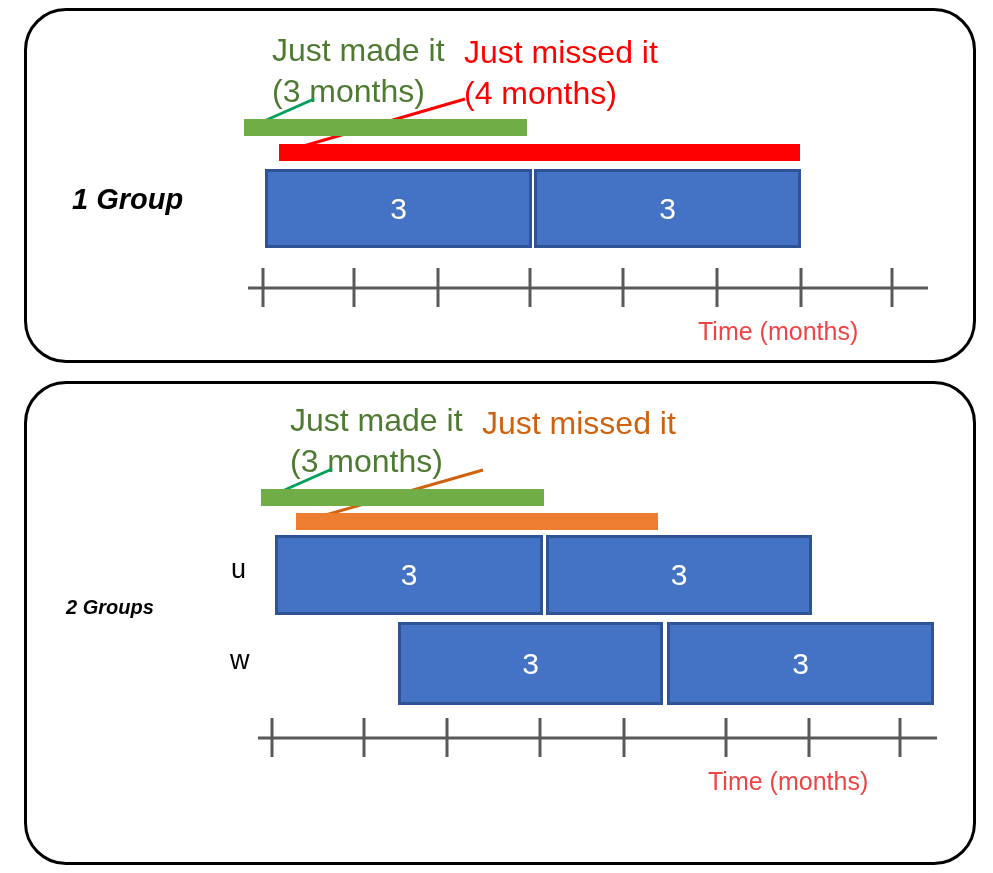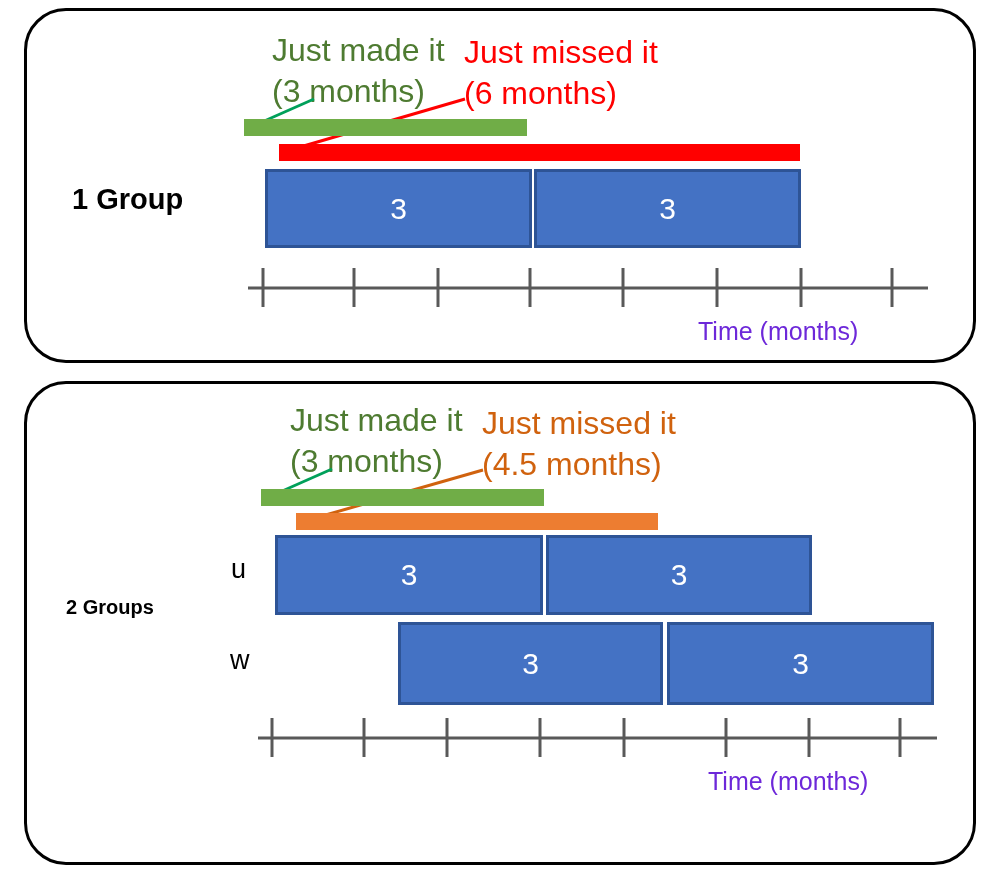--- a/index.html
+++ b/index.html
@@ -28,20 +28,21 @@
   }
   #panel-1 { left: 24px;  top: 8px;   width: 952px; height: 355px; }
   #panel-2 { left: 24px;  top: 381px; width: 952px; height: 484px; }
 
   
   .group-label {
     position: absolute;
     font-weight: bold;
     color: #000000;
     white-space: nowrap;
+    font-style: italic;
   }
   #group-label-1 { left: 72px;  top: 183px; font-size: 29px; }
   #group-label-2 { left: 66px;  top: 596px; font-size: 20px; }
 
   
   .callout {
     position: absolute;
     line-height: 1.28;
     white-space: nowrap;
     font-size: 32px;
@@ -84,21 +85,21 @@
   .row-label {
     position: absolute;
     font-size: 27px;
     color: #000000;
   }
 
   
   .axis-caption {
     position: absolute;
     font-size: 25px;
-    color: #6d28d9;
+    color: #ef4444;
     white-space: nowrap;
   }
   #axis-caption-1 { left: 698px; top: 317px; }
   #axis-caption-2 { left: 708px; top: 767px; }
 </style>
 </head>
 <body>
 
 <div id="canvas">
 
@@ -106,21 +107,21 @@
 
   <div class="group-label" id="group-label-1">1 Group</div>
 
   <div class="callout" id="callout-made-1">
     <span class="line">Just made it</span>
     <span class="line">(3 months)</span>
   </div>
 
   <div class="callout" id="callout-missed-1">
     <span class="line">Just missed it</span>
-    <span class="line">(6 months)</span>
+    <span class="line">(4 months)</span>
   </div>
 
   <svg class="leaders">
     <line x1="262" y1="122" x2="314" y2="99" stroke="#00A05A" stroke-width="3"></line>
     <line x1="283" y1="152" x2="465" y2="99" stroke="#FF0000" stroke-width="3"></line>
   </svg>
 
   <div class="dur-bar" style="left:244px; top:119px; width:283px; background:#70AD47;"></div>
   <div class="dur-bar" style="left:279px; top:144px; width:521px; background:#FF0000;"></div>
 
@@ -149,21 +150,20 @@
 
   <div class="group-label" id="group-label-2">2 Groups</div>
 
   <div class="callout" id="callout-made-2">
     <span class="line">Just made it</span>
     <span class="line">(3 months)</span>
   </div>
 
   <div class="callout" id="callout-missed-2">
     <span class="line">Just missed it</span>
-    <span class="line">(4.5 months)</span>
   </div>
 
   <svg class="leaders">
     <line x1="280" y1="492" x2="332" y2="469" stroke="#00A05A" stroke-width="3"></line>
     <line x1="301" y1="522" x2="483" y2="470" stroke="#D0620E" stroke-width="3"></line>
   </svg>
 
   <div class="dur-bar" style="left:261px; top:489px; width:283px; background:#70AD47;"></div>
   <div class="dur-bar" style="left:296px; top:513px; width:362px; background:#ED7D31;"></div>
 

